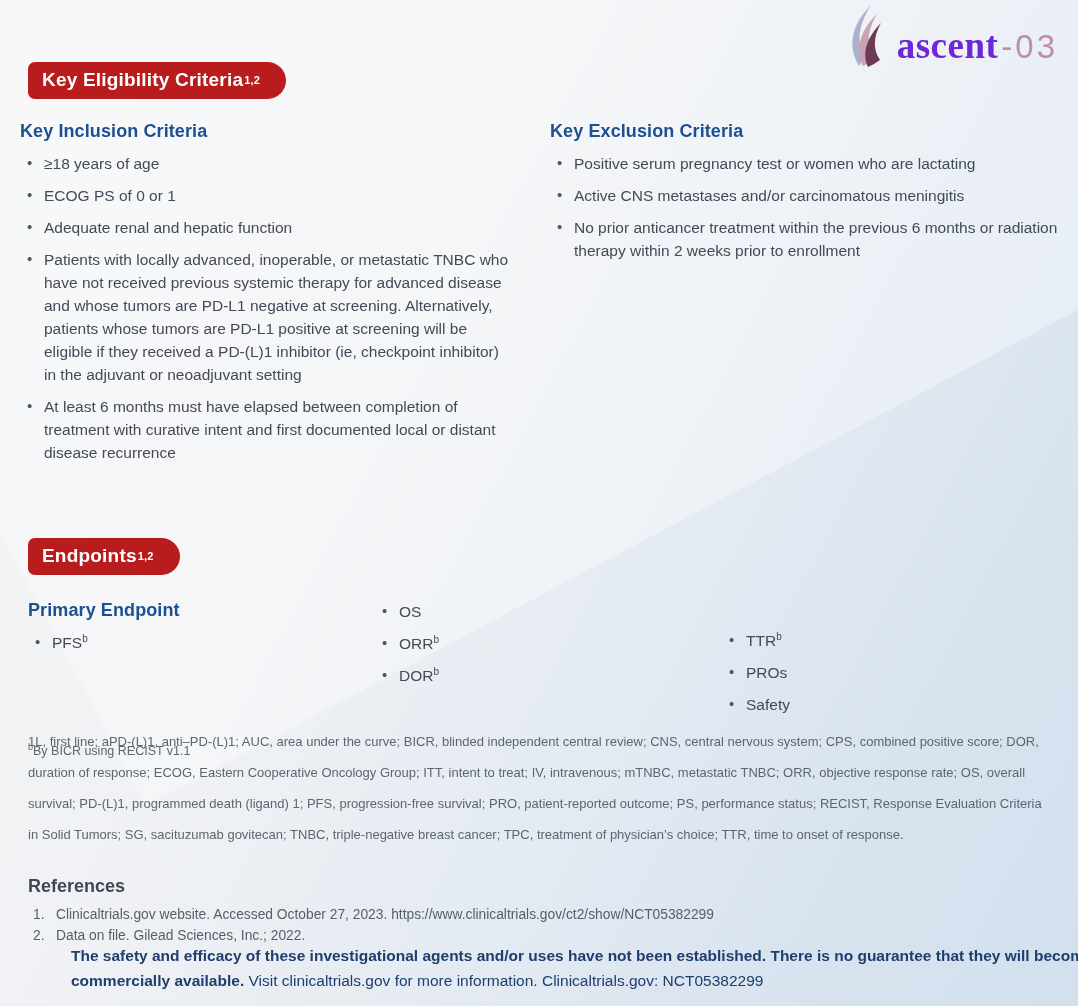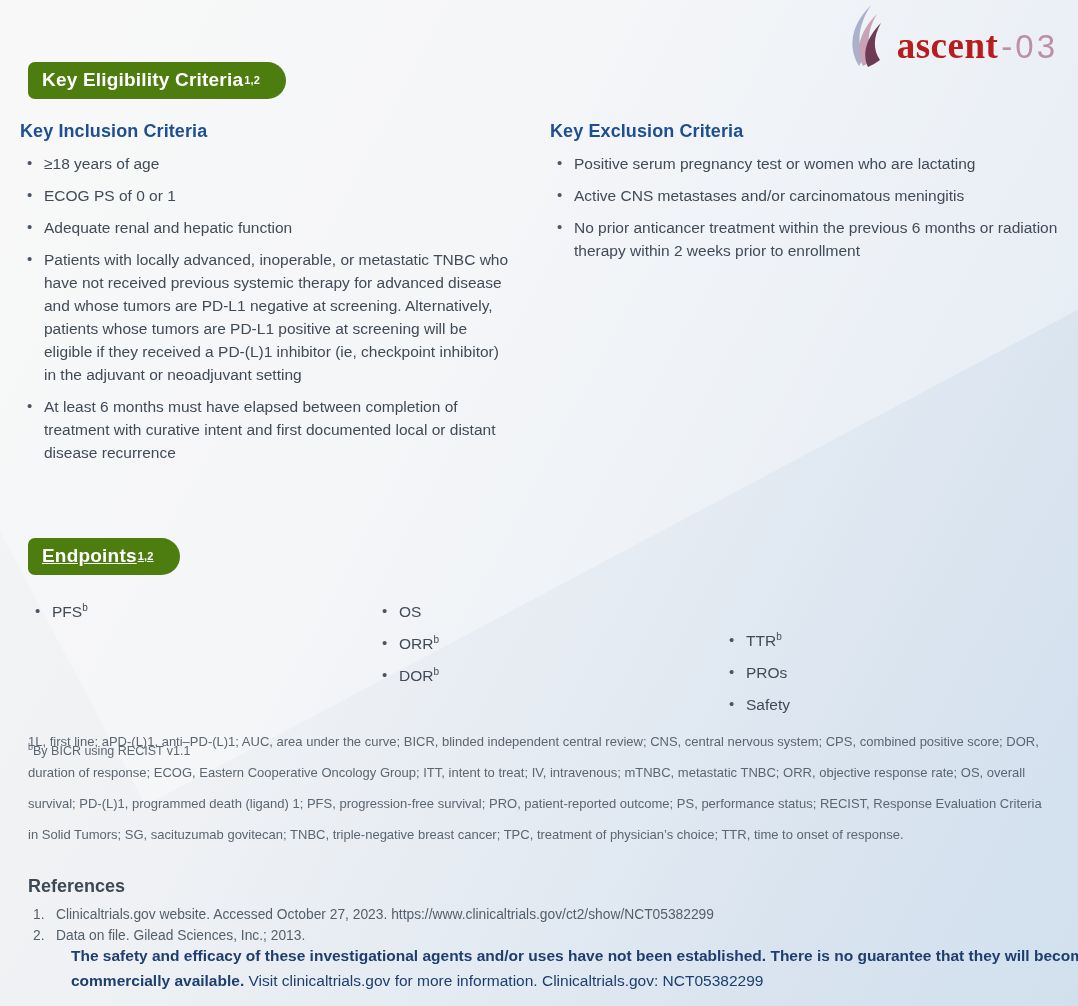--- a/index.html
+++ b/index.html
@@ -11,21 +11,21 @@
     color:#414b57;
     background:linear-gradient(118deg,#f5f5f4 0%,#eff1f4 38%,#e3eaf2 62%,#d8e3ef 82%,#d2e0ee 100%);
   }
   body::before{ 
     content:""; position:absolute; left:-120px; top:-260px; width:1250px; height:820px;
     background:rgba(255,255,255,0.35); transform:rotate(-28deg); pointer-events:none;
   }
 
   .pill{
     position:absolute; left:28px; height:37px;
-    background:#4d7c0f; color:#ffffff;
+    background:#b91c1c; color:#ffffff;
     font-size:19px; font-weight:bold;
     border-radius:7px 19px 19px 7px;
     display:flex; align-items:center;
     padding:0 26px 2px 14px;
     letter-spacing:.2px;
   }
   .pill sup{ font-size:11px; vertical-align:super; line-height:0; margin-left:1px; }
 
   .col{ position:absolute; }
   .col-heading{ color:#1d4f91; font-size:18px; font-weight:bold; margin-bottom:10px; letter-spacing:.1px; }
@@ -65,21 +65,21 @@
   #disclaimer{
     position:absolute; left:28px; top:944px; width:1034px;
     font-size:15.5px; line-height:24.5px; color:#1d3e6e;margin-left:43px;
   }
   #disclaimer .bold{ font-weight:bold; }
 
   #logo{ position:absolute; top:4px; right:20px; display:flex; align-items:flex-end; }
   #logo .swoosh{ width:46px; height:64px; margin-right:4px; }
   #logo .brand{
     font-family:"Liberation Serif","DejaVu Serif",serif;
-    font-weight:bold; font-size:37px; line-height:1; color:#b91c1c; letter-spacing:.5px;
+    font-weight:bold; font-size:37px; line-height:1; color:#6d28d9; letter-spacing:.5px;
     padding-bottom:4px;
   }
   #logo .suffix{
     font-size:33px; line-height:1; color:#bd8fa4; letter-spacing:3px;
     font-family:"Liberation Sans","DejaVu Sans",sans-serif; font-weight:normal;
     padding-bottom:5px; margin-left:3px;
   }
 </style>
 </head>
 <body>
@@ -112,26 +112,27 @@
 
 <div class="col" style="left:550px; top:121px; width:512px;">
   <div class="col-heading">Key Exclusion Criteria</div>
   <ul class="bullets">
       <li><span>Positive serum pregnancy test or women who are lactating</span></li>
       <li><span>Active CNS metastases and/or carcinomatous meningitis</span></li>
       <li><span>No prior anticancer treatment within the previous 6 months or radiation therapy within 2 weeks prior to enrollment</span></li>
     </ul>
 </div>
 
-<div class="pill" style="top:538px;text-decoration:underline;">
+<div class="pill" style="top:538px;">
   <span>Endpoints</span>
     <sup>1,2</sup>
 </div>
 
 <div class="col" style="left:28px; top:600px; width:320px;">
+  <div class="col-heading">Primary Endpoint</div>
   <ul class="bullets endpoints-list">
       <li><span>PFS</span><sup>b</sup></li>
     </ul>
 </div>
 
 <div class="col" style="left:375px; top:600px; width:320px;">
   <ul class="bullets endpoints-list">
       <li><span>OS</span></li>
       <li><span>ORR</span><sup>b</sup></li>
       <li><span>DOR</span><sup>b</sup></li>
@@ -149,20 +150,20 @@
 <div id="footnote">
   <sup>b</sup><span>By BICR using RECIST v1.1</span>
 </div>
 
 <div id="abbreviations">1L, first line; aPD-(L)1, anti–PD-(L)1; AUC, area under the curve; BICR, blinded independent central review; CNS, central nervous system; CPS, combined positive score; DOR, duration of response; ECOG, Eastern Cooperative Oncology Group; ITT, intent to treat; IV, intravenous; mTNBC, metastatic TNBC; ORR, objective response rate; OS, overall survival; PD-(L)1, programmed death (ligand) 1; PFS, progression-free survival; PRO, patient-reported outcome; PS, performance status; RECIST, Response Evaluation Criteria in Solid Tumors; SG, sacituzumab govitecan; TNBC, triple-negative breast cancer; TPC, treatment of physician’s choice; TTR, time to onset of response.</div>
 
 <div id="references">
   <div class="ref-heading">References</div>
   <ol class="refs">
       <li><span>Clinicaltrials.gov website. Accessed October 27, 2023. https://www.clinicaltrials.gov/ct2/show/NCT05382299</span></li>
-      <li><span>Data on file. Gilead Sciences, Inc.; 2013.</span></li>
+      <li><span>Data on file. Gilead Sciences, Inc.; 2022.</span></li>
     </ol>
 </div>
 
 <div id="disclaimer">
   <span class="bold">The safety and efficacy of these investigational agents and/or uses have not been established. There is no guarantee that they will become commercially available.</span>
   <span>Visit clinicaltrials.gov for more information. Clinicaltrials.gov: NCT05382299</span>
 </div>
 
 </body></html>

